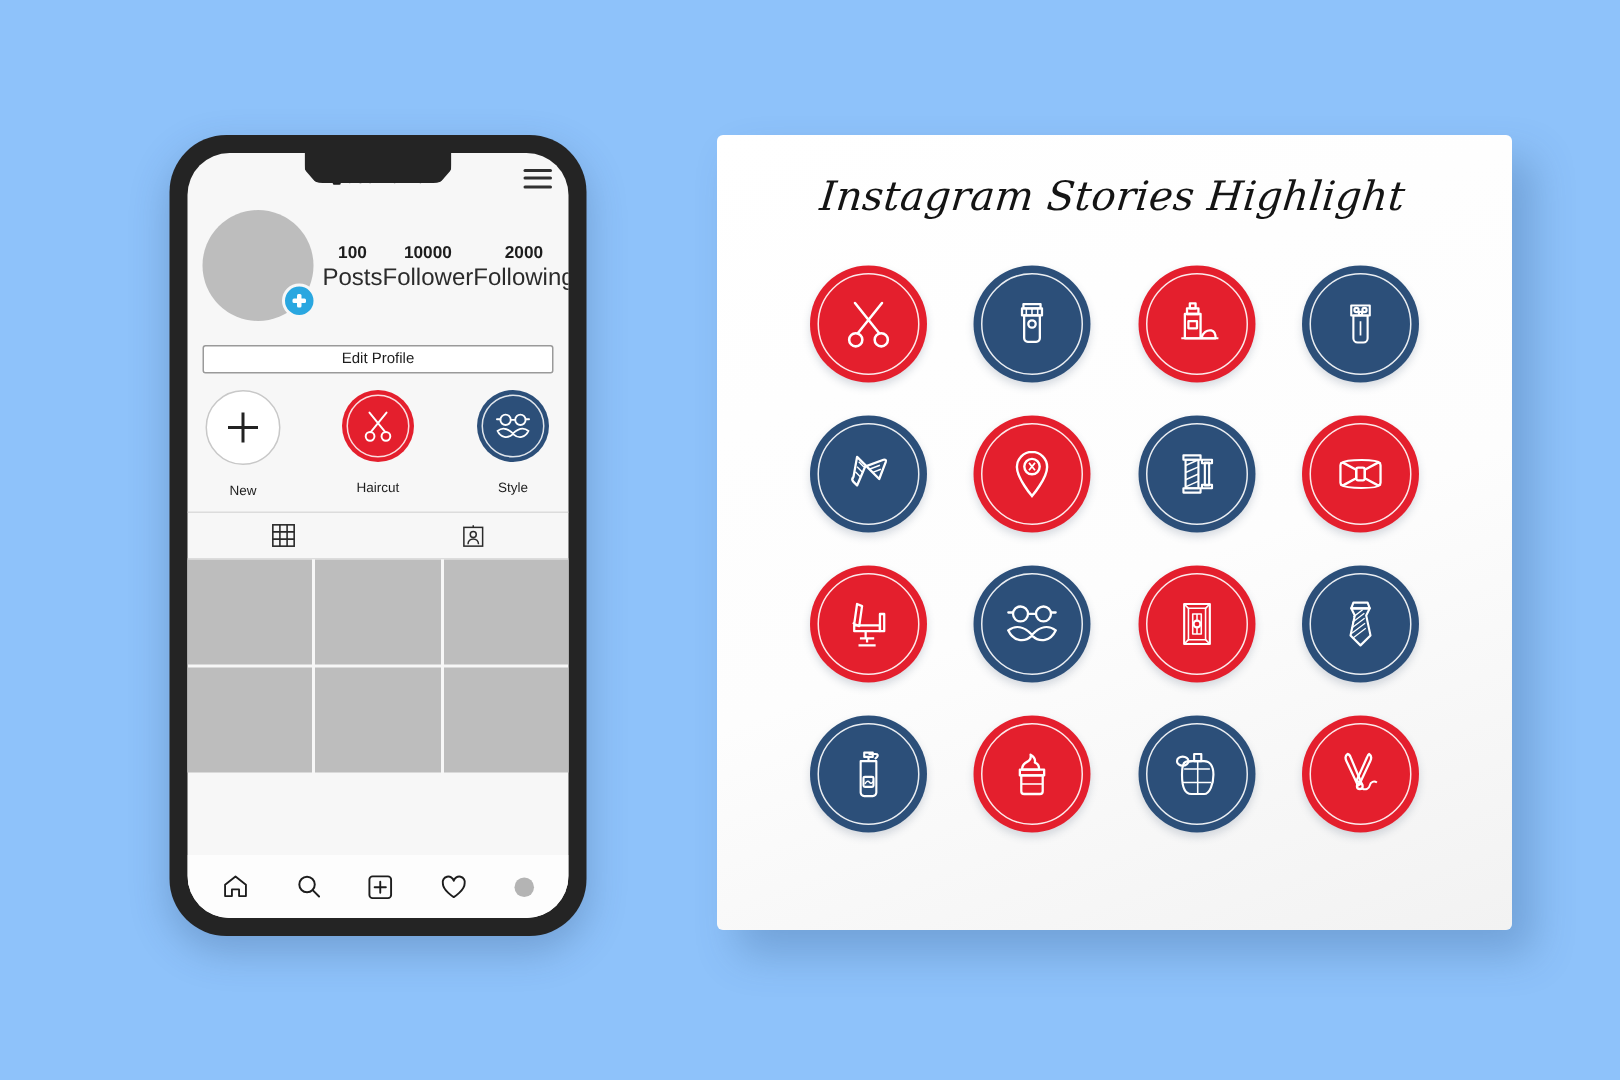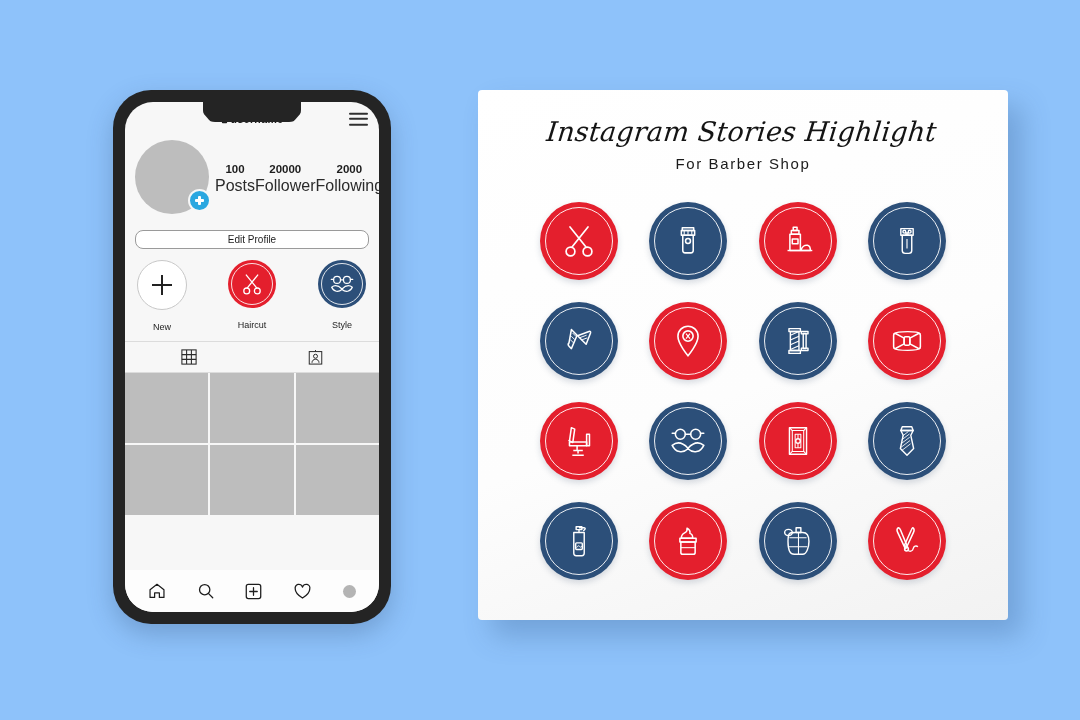--- a/index.html
+++ b/index.html
@@ -60,21 +60,21 @@
 
   .stats{flex:1;display:flex;justify-content:space-around;padding:22px 2px 0 6px;}
   .stat{text-align:center;}
   .stat .num{font-size:11.5px;font-weight:bold;color:#1d1d1d;line-height:1.25;}
   .stat .lab{font-size:16px;color:#2b2b2b;line-height:1.25;}
 
   .bio{padding:8px 10px 0 10px;}
   .bio div{font-size:10px;color:#1d1d1d;line-height:1.35;}
   .edit-btn{
     margin:8px 10px 0 10px;height:17px;border:1px solid #9a9a9a;background:#fff;
-    border-radius:8px;display:flex;align-items:center;justify-content:center;
+    border-radius:2px;display:flex;align-items:center;justify-content:center;
     font-size:10px;color:#1d1d1d;
   }
 
   .highlights{display:flex;justify-content:space-between;padding:11px 12px 9px 12px;}
   .hl{width:50px;text-align:center;}
   .hl-circle{
     width:48px;height:48px;border-radius:50%;margin:0 auto;
     display:flex;align-items:center;justify-content:center;position:relative;
   }
   .hl-circle.new{background:#fff;border:1.4px solid #c8c8c8;}
@@ -164,21 +164,21 @@
         <div class="avatar-wrap">
           <div class="avatar"></div>
           <div class="plus-badge"></div>
         </div>
         <div class="stats">
           <div class="stat">
             <div class="num">100</div>
             <div class="lab">Posts</div>
           </div>
           <div class="stat">
-            <div class="num">20000</div>
+            <div class="num">10000</div>
             <div class="lab">Follower</div>
           </div>
           <div class="stat">
             <div class="num">2000</div>
             <div class="lab">Following</div>
           </div>
         </div>
       </div>
 
       <div class="bio">
@@ -261,21 +261,20 @@
         <svg width="19" height="19" viewBox="0 0 22 22" fill="none" stroke="#1d1d1d" stroke-width="1.5" stroke-linejoin="round">
           <path d="M11 18.6S2.6 13.4 2.6 8.1A4.2 4.2 0 0111 6a4.2 4.2 0 018.4 2.1c0 5.3-8.4 10.5-8.4 10.5z"></path>
         </svg>
         <div class="bn-avatar"></div>
       </div>
     </div>
   </div>
 
   <div class="card">
     <div class="card-title">Instagram Stories Highlight</div>
-    <div class="card-sub">For Barber Shop</div>
 
     <div class="icon-grid">
 
       <div class="ic-circle red">
         <span class="ring"></span>
         <svg width="40" height="40" viewBox="0 0 40 40" fill="none" stroke="#fff" stroke-width="1.7" stroke-linecap="round">
           <path d="M11 6l16 20M29 6L13 26"></path>
           <circle cx="11.5" cy="30.5" r="4.4"></circle>
             <circle cx="28.5" cy="30.5" r="4.4"></circle>
         </svg>

